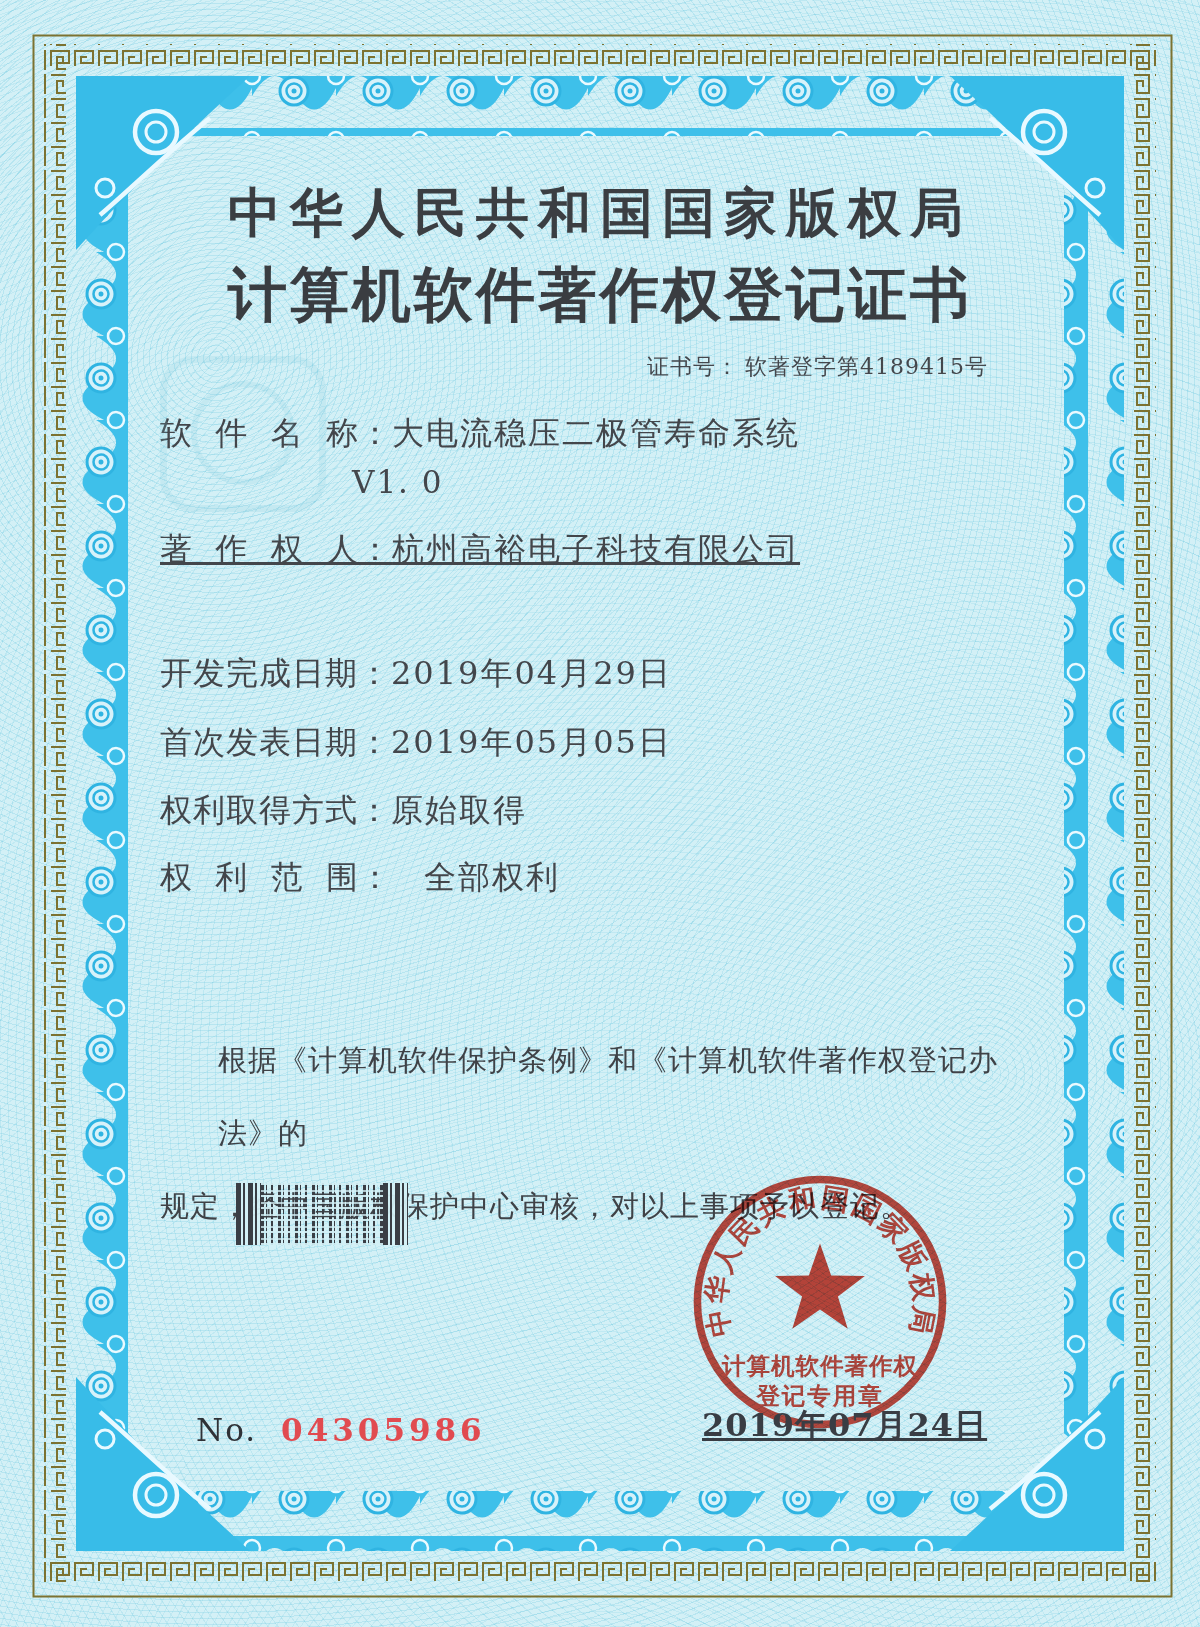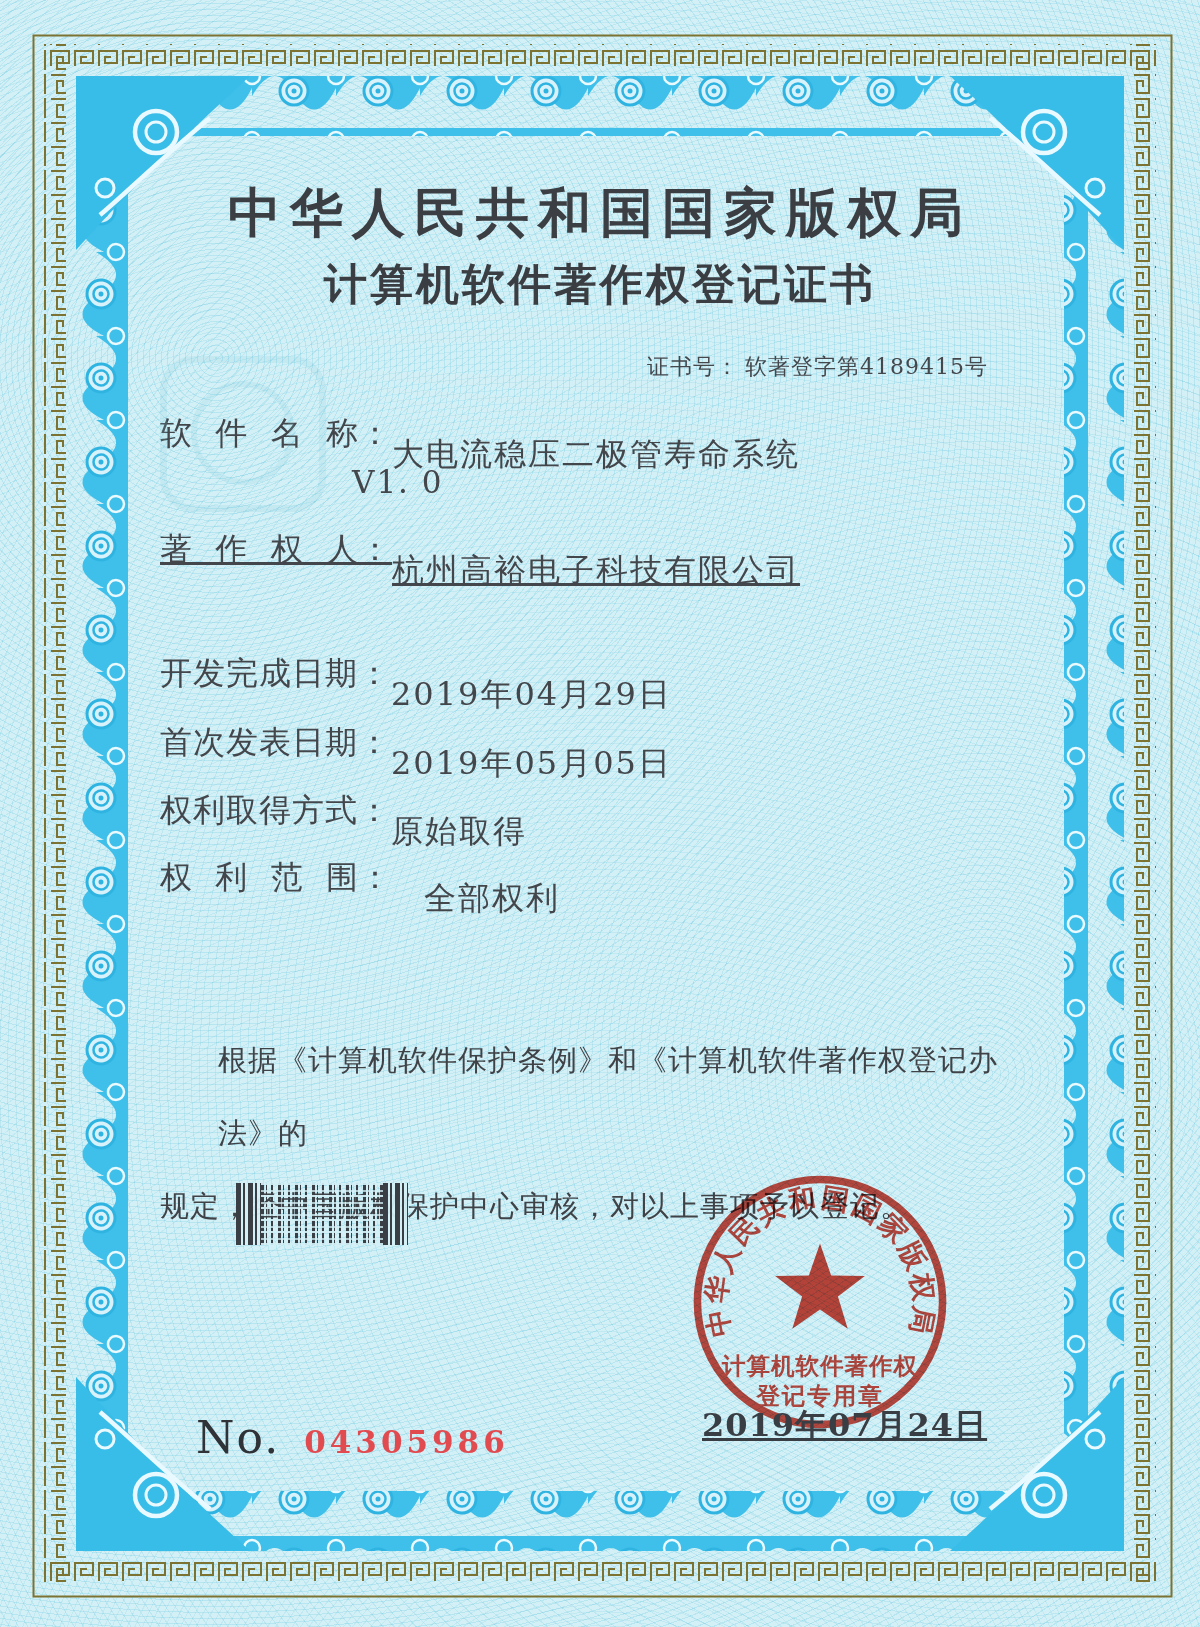--- a/index.html
+++ b/index.html
@@ -14,29 +14,29 @@
   }
   .frame{position:absolute;left:0;top:0;z-index:1;}
   .layer{position:absolute;z-index:3;}
 
   .authority{
     left:0;top:178px;width:100%;text-align:center;
     font-size:53px;font-weight:bold;letter-spacing:9px;color:#3b3e42;
   }
   .cert-title{
     left:0;top:256px;width:100%;text-align:center;
-    font-size:43px;font-weight:bold;letter-spacing:3px;color:#3a3d41;
+    font-size:59px;font-weight:bold;letter-spacing:3px;color:#3a3d41;
   }
   .certno{
     top:352px;right:212px;font-size:22px;color:#44474c;letter-spacing:1px;
     display:flex;gap:6px;
   }
   .field{position:absolute;left:160px;font-size:32px;color:#43464b;display:flex;}
   .field .lab{white-space:pre;min-width:196px;letter-spacing:1px;}
-  .field .val{white-space:pre;letter-spacing:2px;margin-top:21px;}
+  .field .val{white-space:pre;letter-spacing:2px;}
   .val-extra{position:absolute;left:352px;font-size:31px;color:#43464b;letter-spacing:2px;}
 
   .statement{
     left:160px;top:1024px;width:892px;font-size:29px;color:#3f4247;
     letter-spacing:1px;line-height:73px;
   }
   .statement .l1{display:block;padding-left:58px;}
   .statement .l2{display:block;}
 
   .barcode{
@@ -46,21 +46,21 @@
   .bc-body{flex:1;background:
     repeating-linear-gradient(0deg, rgba(211,240,246,.92) 0 2px, transparent 2px 5px, rgba(211,240,246,.75) 5px 7px, transparent 7px 12px),
     repeating-linear-gradient(90deg,#3a3e45 0 3px,transparent 3px 5px,#3a3e45 5px 6px,transparent 6px 10px,#3a3e45 10px 12px,transparent 12px 17px);}
 
   .seal{left:688px;top:1170px;z-index:4;mix-blend-mode:multiply;opacity:.93;}
   .seal-date{
     left:702px;top:1404px;z-index:5;font-size:32px;color:#393d44;
     letter-spacing:1px;font-weight:bold;text-decoration:underline;
   }
   .serial{top:1412px;left:196px;display:flex;align-items:baseline;z-index:4;}
-  .serial .no{font-size:44px;color:#2f3237;letter-spacing:2px;}
+  .serial .no{font-size:31px;color:#2f3237;letter-spacing:2px;}
   .serial .num{font-size:31px;color:#e14b50;letter-spacing:4px;margin-left:24px;font-weight:bold;}
 
   .watermark{
     left:160px;top:356px;width:152px;height:142px;z-index:2;
     border:7px solid rgba(120,195,215,.30);border-radius:34px;opacity:.55;
   }
   .watermark .wm-circle{
     position:absolute;left:24px;top:18px;width:92px;height:92px;border-radius:50%;
     border:6px solid rgba(120,195,215,.30);
   }

